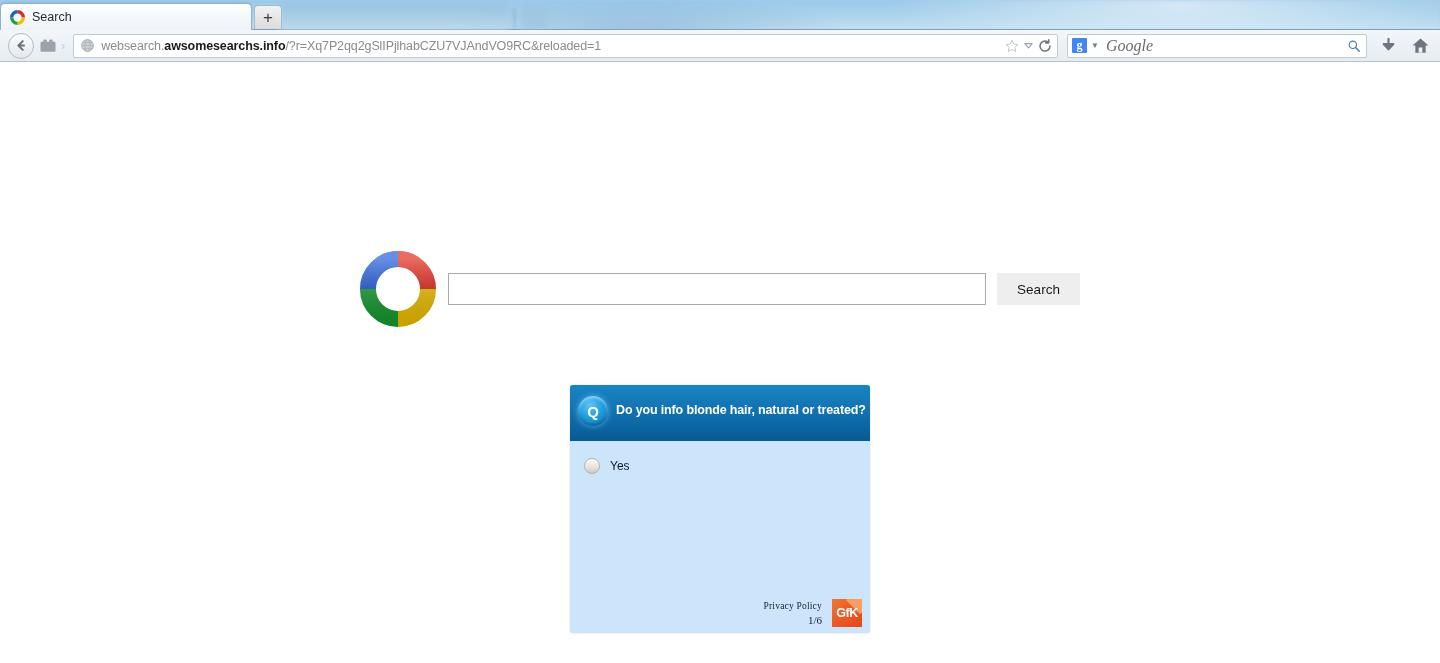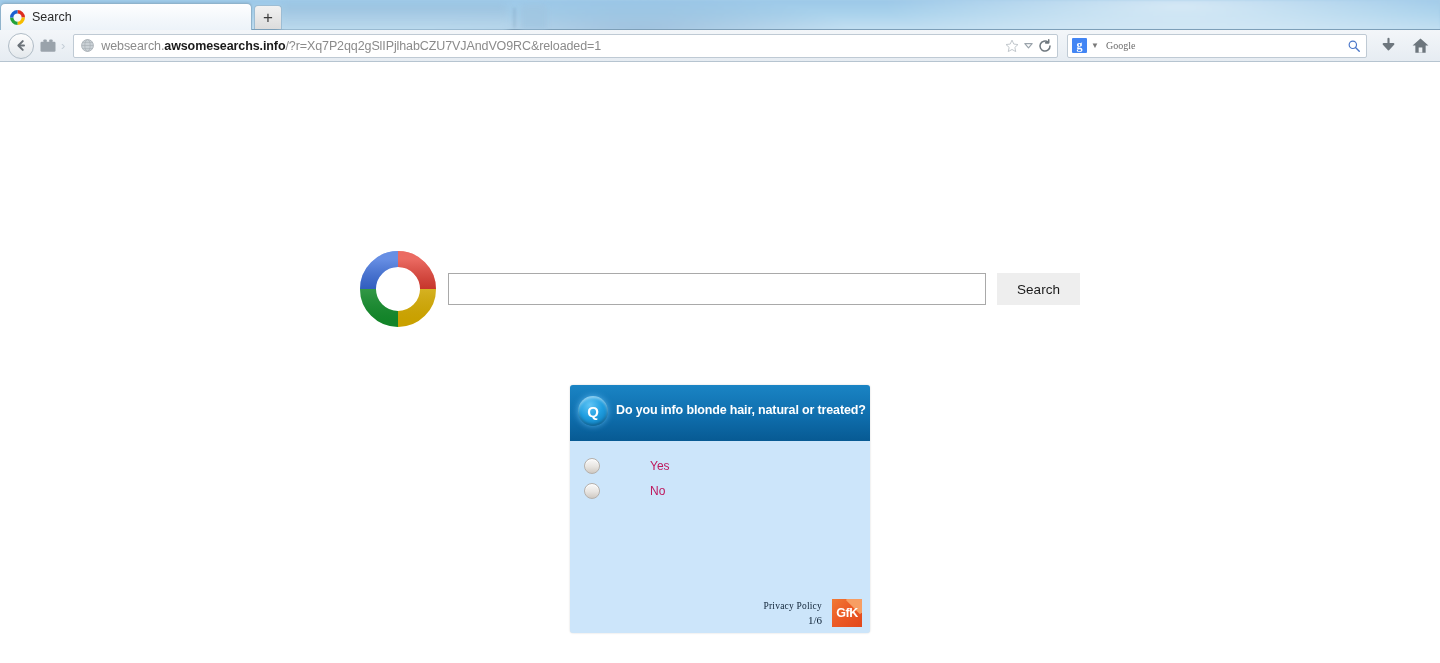--- a/index.html
+++ b/index.html
@@ -141,21 +141,21 @@
     background:#fff; border:1px solid #bfcad4; border-radius:2px;
     display:flex; align-items:center; padding:0 5px 0 4px;
     margin-left:5px;
   }
   .g-badge{
     width:15px;height:15px;flex:none;background:#4285f4;color:#fff;
     font-size:12px;line-height:15px;text-align:center;
     font-family:"Liberation Serif", serif; border-radius:1px; font-weight:bold;
   }
   .g-caret{ margin:0 7px 0 4px; color:#7a7a7a; font-size:8px; }
-  .search-ph{ flex:1; font-size:10px; color:#6b6b6b; font-family:"Liberation Serif", serif;}
+  .search-ph{ flex:1; font-size:16px; color:#6b6b6b; font-style:italic; font-family:"Liberation Serif", serif;}
   .mag-ic{ width:14px;height:14px; flex:none;}
   .dl-ic{ width:17px; height:19px; margin-left:9px; flex:none;}
   .home-ic{ width:19px; height:19px; margin-left:10px; margin-right:2px; flex:none;}
 
   
   .page {
     flex:1 1 auto;
     background:#ffffff;
     position:relative;
   }
@@ -225,23 +225,22 @@
     cursor:pointer;
   }
   .radio{
     width:16px;height:16px;flex:none;border-radius:50%;
     background: linear-gradient(180deg,#fafafa 0%, #e7e4e0 55%, #cfc9c2 100%);
     border:1px solid #b5b0aa;
     box-shadow: inset 0 1px 1px rgba(255,255,255,.9);
     margin-right:10px;
   }
   .opt-label{
-    font-size:12px; color:#be185d;
-    font-family:"Liberation Sans", sans-serif;
-    margin-left:40px;
+    font-size:12px; color:#0f172a;
+    font-family:"Liberation Sans", sans-serif;
   }
   .survey-footer{
     position:absolute; right:8px; bottom:6px;
     display:flex; align-items:flex-start; gap:10px;
   }
   .foot-text{ text-align:right; padding-top:2px; }
   .privacy{
     font-size:9.5px; color:#0d2135; display:block;
     font-family:"Liberation Serif", serif; cursor:pointer;
     letter-spacing:.2px;
@@ -387,24 +386,20 @@
         <div class="q-text">Do you info blonde hair, natural or treated?</div>
       </div>
 
       <div class="survey-body">
 
         <div class="opt">
           <span class="radio"></span>
           <span class="opt-label">Yes</span>
         </div>
 
-        <div class="opt">
-          <span class="radio"></span>
-          <span class="opt-label">No</span>
-        </div>
 
 
         <div class="survey-footer">
           <div class="foot-text">
             <span class="privacy">Privacy Policy</span>
             <span class="counter">1/6</span>
           </div>
           <div class="gfk">
             <span>GfK</span>
           </div>

